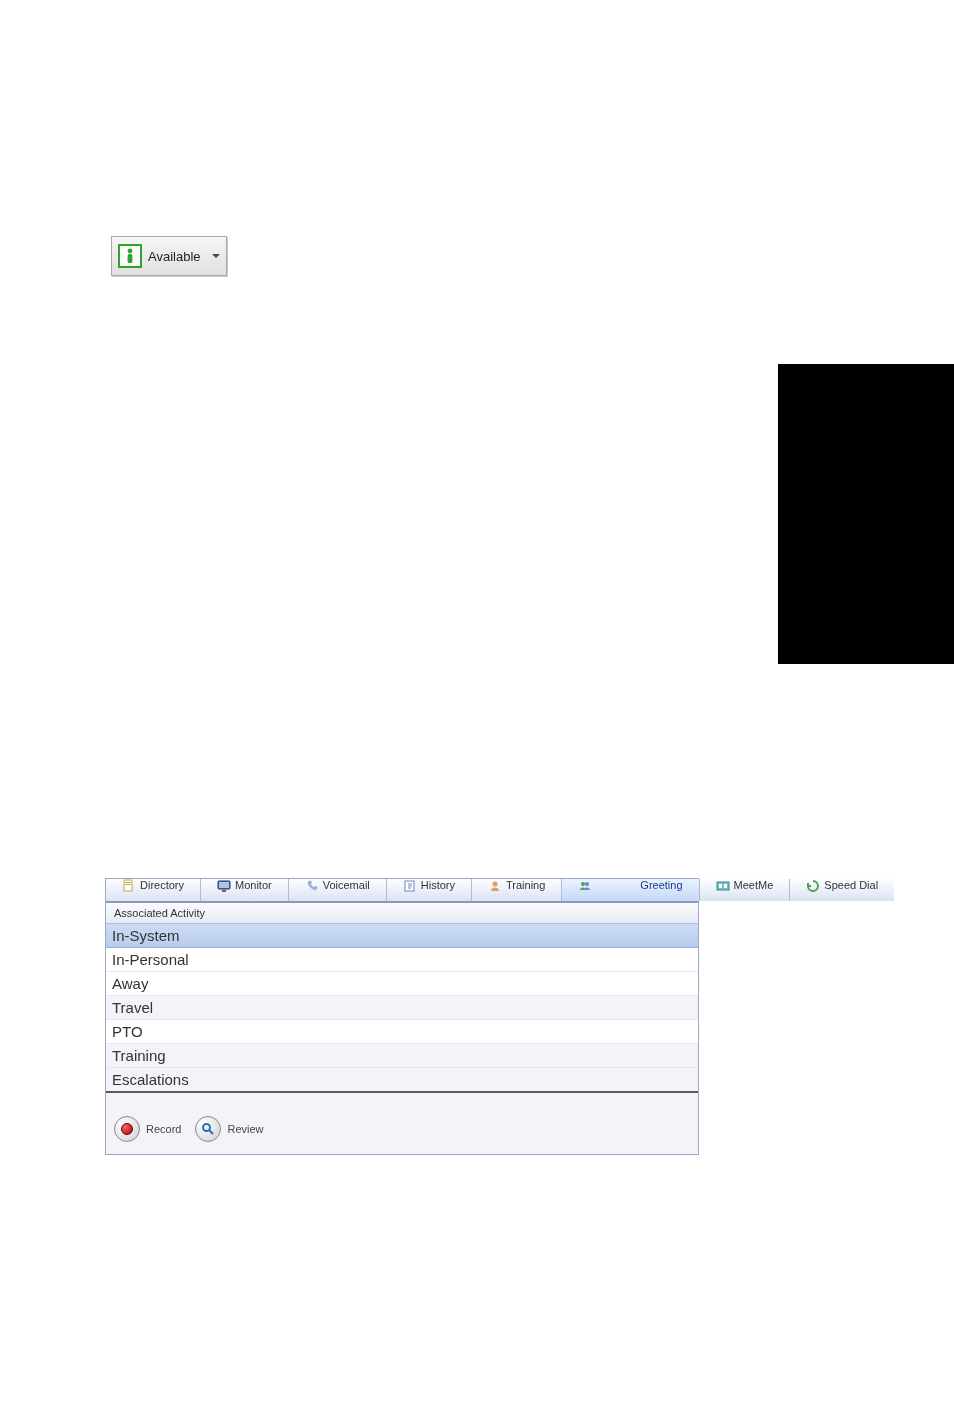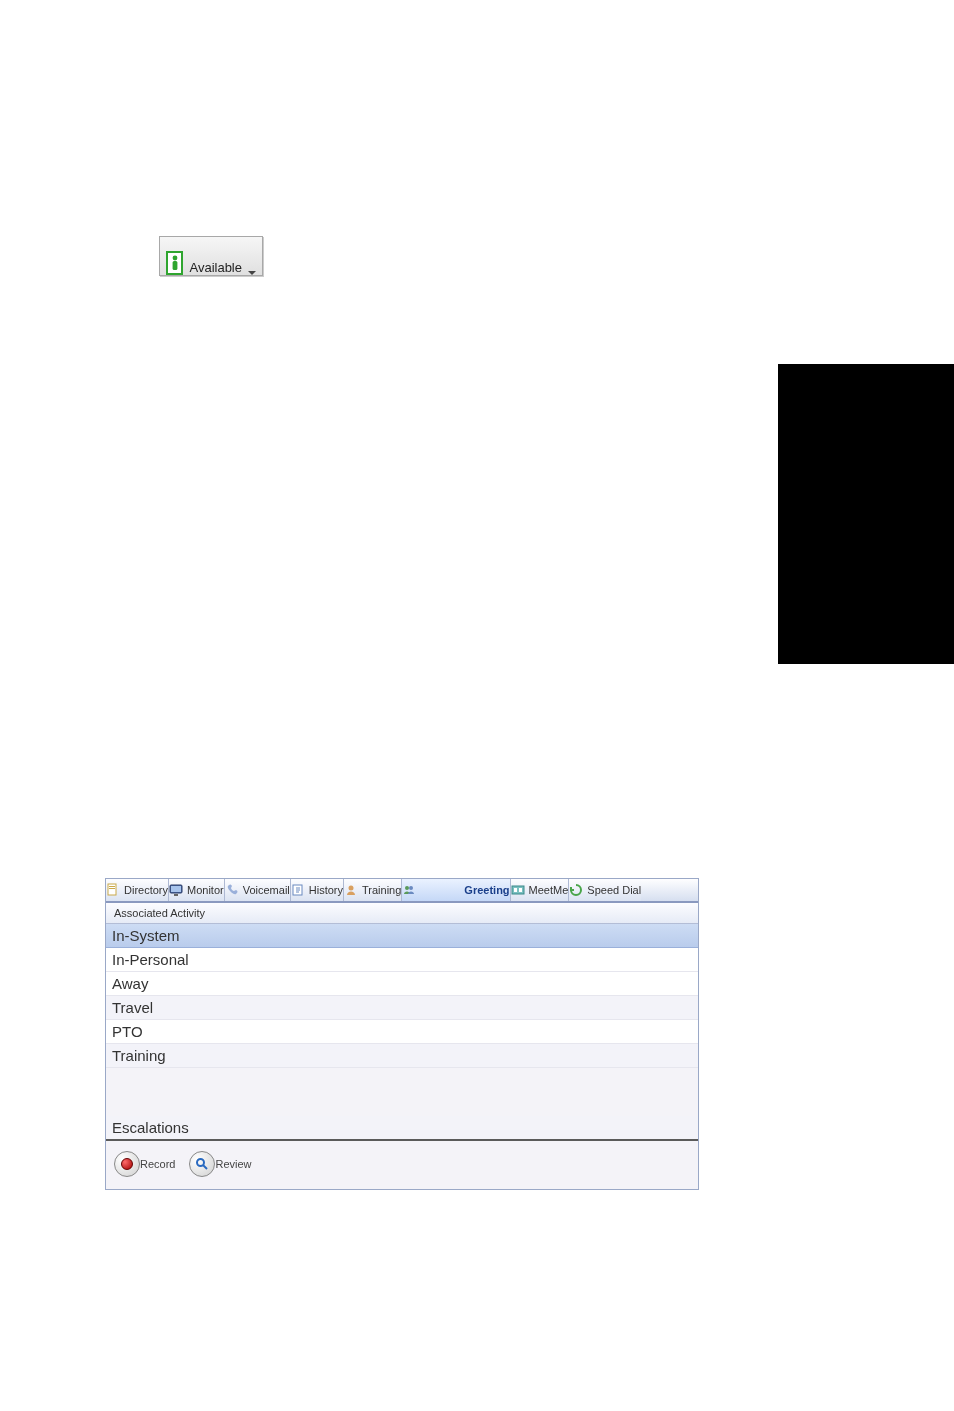--- a/index.html
+++ b/index.html
@@ -12,30 +12,29 @@
     font-size: 11px;
     color: #333;
     position: relative;
   }
 
   
   .avail-btn {
     position: absolute;
     left: 111px;
     top: 236px;
-    width: 104px;
+    width: 116px;
     height: 40px;
     background: linear-gradient(#f6f6f6,#e0e0e0);
     border: 1px solid #a8a8a8;
     box-shadow: 1px 1px 0 rgba(0,0,0,0.2);
     display: flex;
-    align-items: flex-end;
+    align-items: center;
     padding: 0 6px;
     gap: 6px;
-    margin-left: 48px;
   }
   .avail-icon-box {
     width: 24px;
     height: 24px;
     border: 2px solid #2fa52f;
     background: #fff;
     display:flex;
     align-items:center;
     justify-content:center;
   }
@@ -77,33 +76,32 @@
 
   
   .tabstrip {
     display:flex;
     height:24px;
     background: linear-gradient(#fefeff,#d6dff0);
     border-bottom: 2px solid #8a99bf;
   }
   .tab {
     display:flex;
-    align-items:center;
     gap:4px;
-    padding: 0 0;
+    padding: 0 16px;
     border-right:1px solid #aeb9d3;
     font-size:11px;
     color:#333;
     white-space:nowrap;
     background: linear-gradient(#fdfdff,#dbe3f2);
   }
   .tab.active {
     background: linear-gradient(#eaf2ff,#c5d8f7);
     color:#1a3f8a;
-    font-weight:bold;
+    font-weight:normal;
     gap:48px;
   }
   .tab .ticon { width:14px; height:14px; display:inline-flex; align-items:center; justify-content:center; }
 
   .colheader {
     background: linear-gradient(#fcfcff,#e6ebf6);
     border-bottom:1px solid #b3bdd6;
     padding: 4px 8px;
     font-size:11px;
     color:#333;
@@ -117,33 +115,34 @@
     color:#333;
     background:#fff;
   }
   .row.alt { background:#f3f3f9; }
   .row.selected {
     background: linear-gradient(#cddcf4,#b9ccec);
     border-bottom:1px solid #9ab0da;
   }
   .list .row:last-child {
     border-bottom: 2px solid #5a5a5a;
-    margin-top: 48px;
   }
 
   .footer {
     display:flex;
     align-items:center;
     gap:14px;
     padding: 10px 8px 12px 8px;
     background:#f4f3f8;
   }
   .roundbtn {
     display:flex;
     align-items:center;
+    gap:6px;
+    margin-top:13px;
   }
   .circle {
     width:26px;
     height:26px;
     border-radius:50%;
     background: radial-gradient(circle at 30% 30%, #ffffff, #d0d0d0);
     border:1px solid #888;
     display:flex;
     align-items:center;
     justify-content:center;

